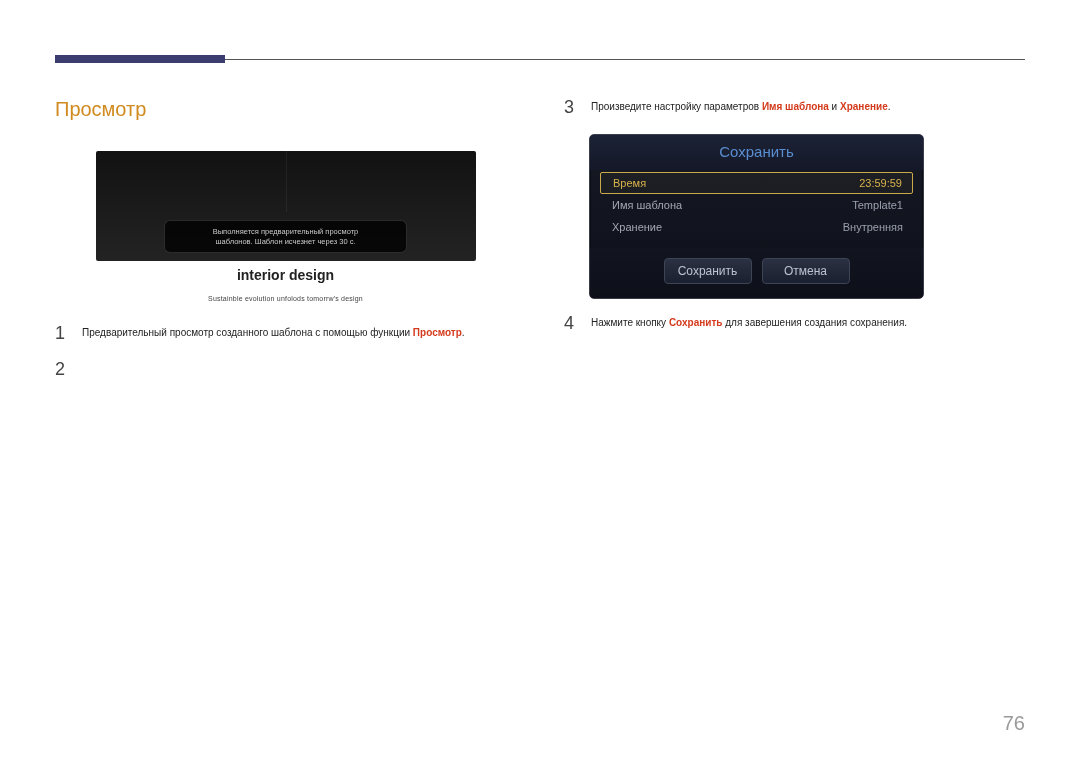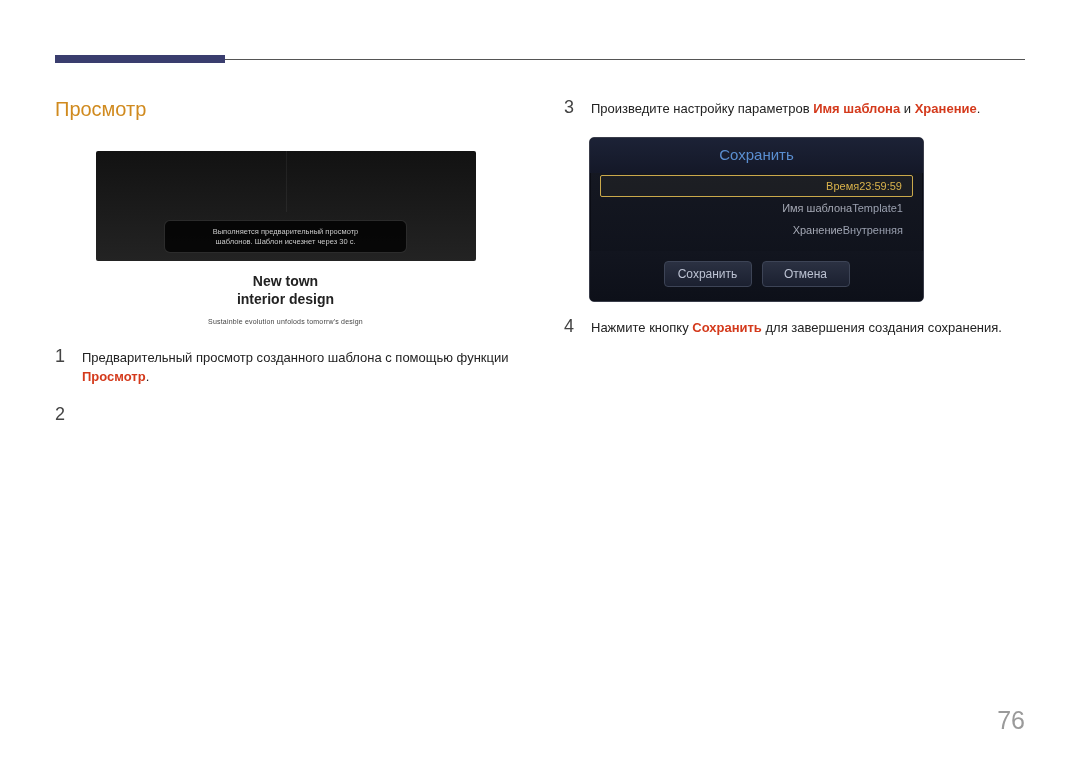--- a/index.html
+++ b/index.html
@@ -40,21 +40,21 @@
     color: #d08a1e;
     font-size: 20px;
     font-weight: 400;
     margin-bottom: 30px;
   }
   .preview-block {
     width: 380px;
     height: 110px;
     background: linear-gradient(to bottom, #121212, #232323);
     border-radius: 2px;
-    margin: 0 auto 12px auto;
+    margin: 0 auto 6px auto;
     position: relative;
     overflow: hidden;
   }
   .preview-inner-sep {
     position: absolute;
     left: 50%; top: 0;
     border-left: 1px solid rgba(255,255,255,0.06);
     height: 55%;
   }
   .preview-overlay {
@@ -92,21 +92,21 @@
   }
   .step-num {
     font-size: 18px;
     color: #444;
     font-weight: 400;
     line-height: 1;
     min-width: 12px;
     text-align: left;
   }
   .step-text {
-    font-size: 13px;
+    font-size: 10px;
     color: #222;
     line-height: 1.45;
     padding-top: 2px;
   }
   .kw { color: #d43a1c; font-weight: 700; }
   
   .dialog-wrap {
     width: 335px;
     margin: 12px 0 15px 25px;
   }
@@ -122,21 +122,21 @@
     color: #5a8ed0;
     font-size: 15px;
     padding: 8px 0 10px 0;
     background: linear-gradient(to bottom, #1c2236, #141828);
   }
   .dialog-body {
     padding: 2px 10px 10px 10px;
   }
   .row {
     display: flex;
-    justify-content: flex-end;
+    justify-content: space-between;
     align-items: center;
     height: 22px;
     padding: 0 10px 0 12px;
     color: #a4a8b4;
     font-size: 11px;
     border-radius: 2px;
   }
   .row.sel {
     border: 1px solid #caa94b;
     background: rgba(200,170,70,0.05);
@@ -160,21 +160,21 @@
     color: #bcc2d2;
     font-size: 12px;
     text-align: center;
     line-height: 24px;
     cursor: pointer;
   }
   .page-number {
     position: absolute;
     right: 55px;
     bottom: 28px;
-    font-size: 25px;
+    font-size: 20px;
     color: #9a9a9a;
   }
 </style>
 </head>
 <body>
 
 <div class="header-frame">
   <div class="header-line"></div>
   <div class="header-bar"></div>
 </div>
@@ -185,21 +185,20 @@
     <div class="section-title">Просмотр</div>
 
     <div class="preview-block">
       <div class="preview-inner-sep"></div>
       <div class="preview-overlay">
         <div>Выполняется предварительный просмотр</div>
         <div>шаблонов. Шаблон исчезнет через 30 с.</div>
       </div>
     </div>
     <div class="preview-caption">
-      <div>New town</div>
       <div>interior design</div>
     </div>
     <div class="preview-subcaption">Sustainble evolution unfolods tomorrw's design</div>
 
     <div class="step">
       <div class="step-num">1</div>
       <div class="step-text">
         <span>Предварительный просмотр созданного шаблона с помощью функции </span><span class="kw">Просмотр</span><span>.</span>
       </div>
     </div>

